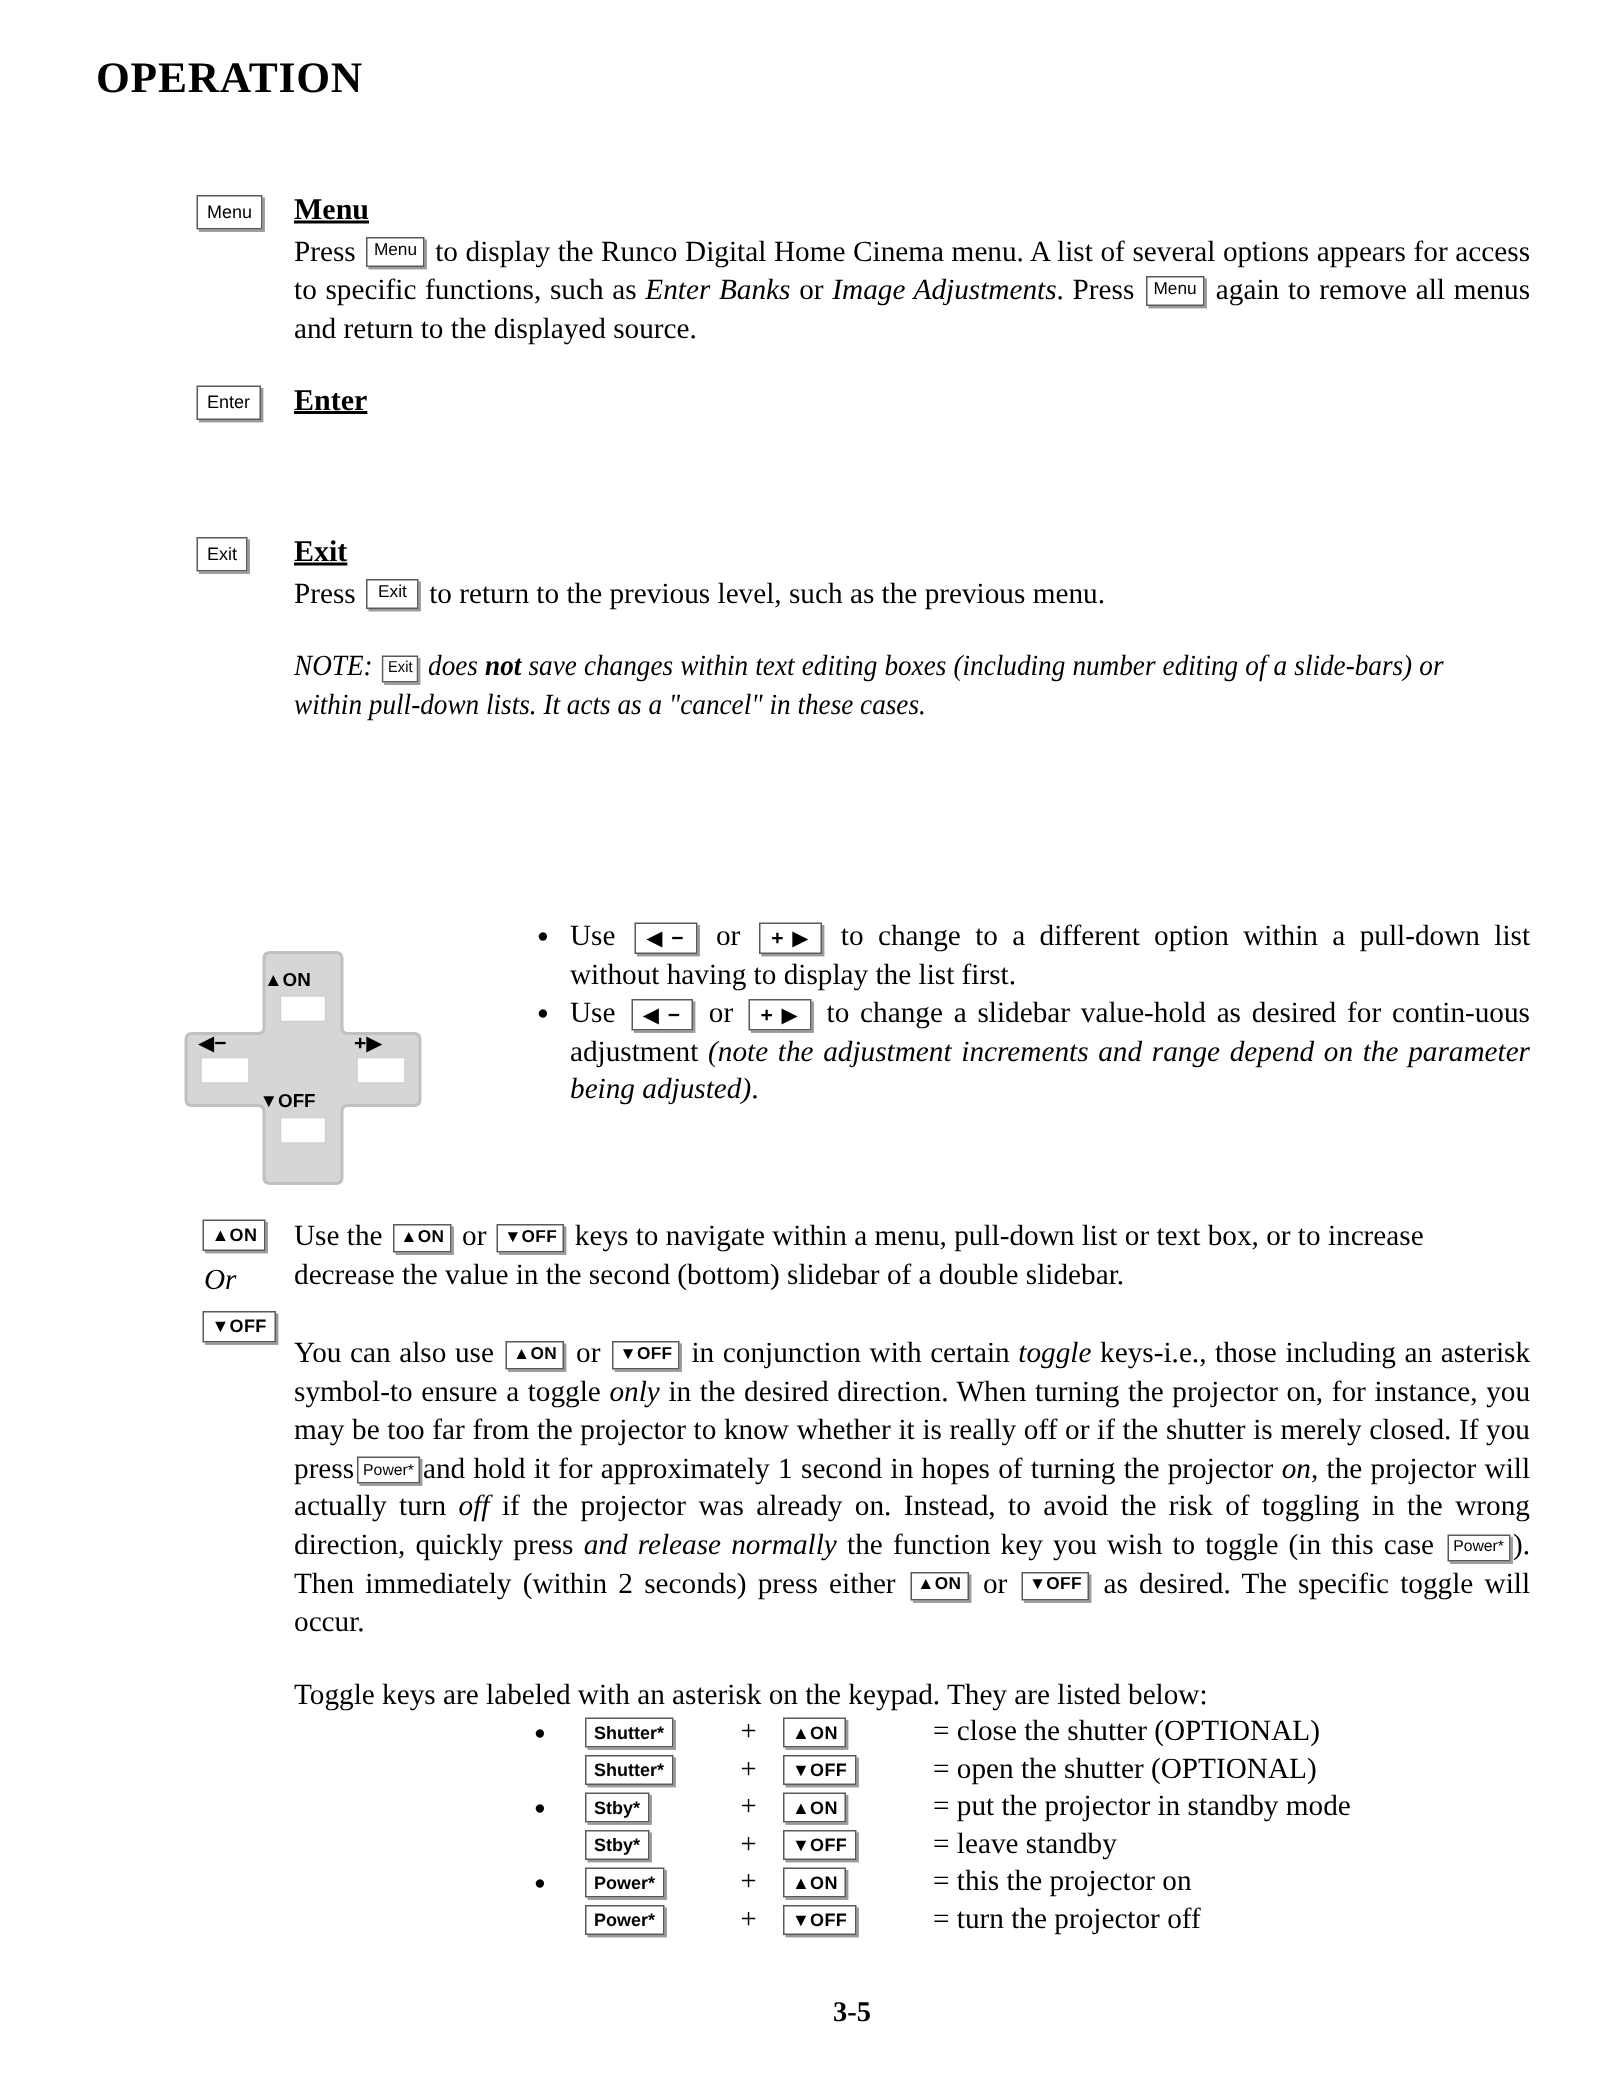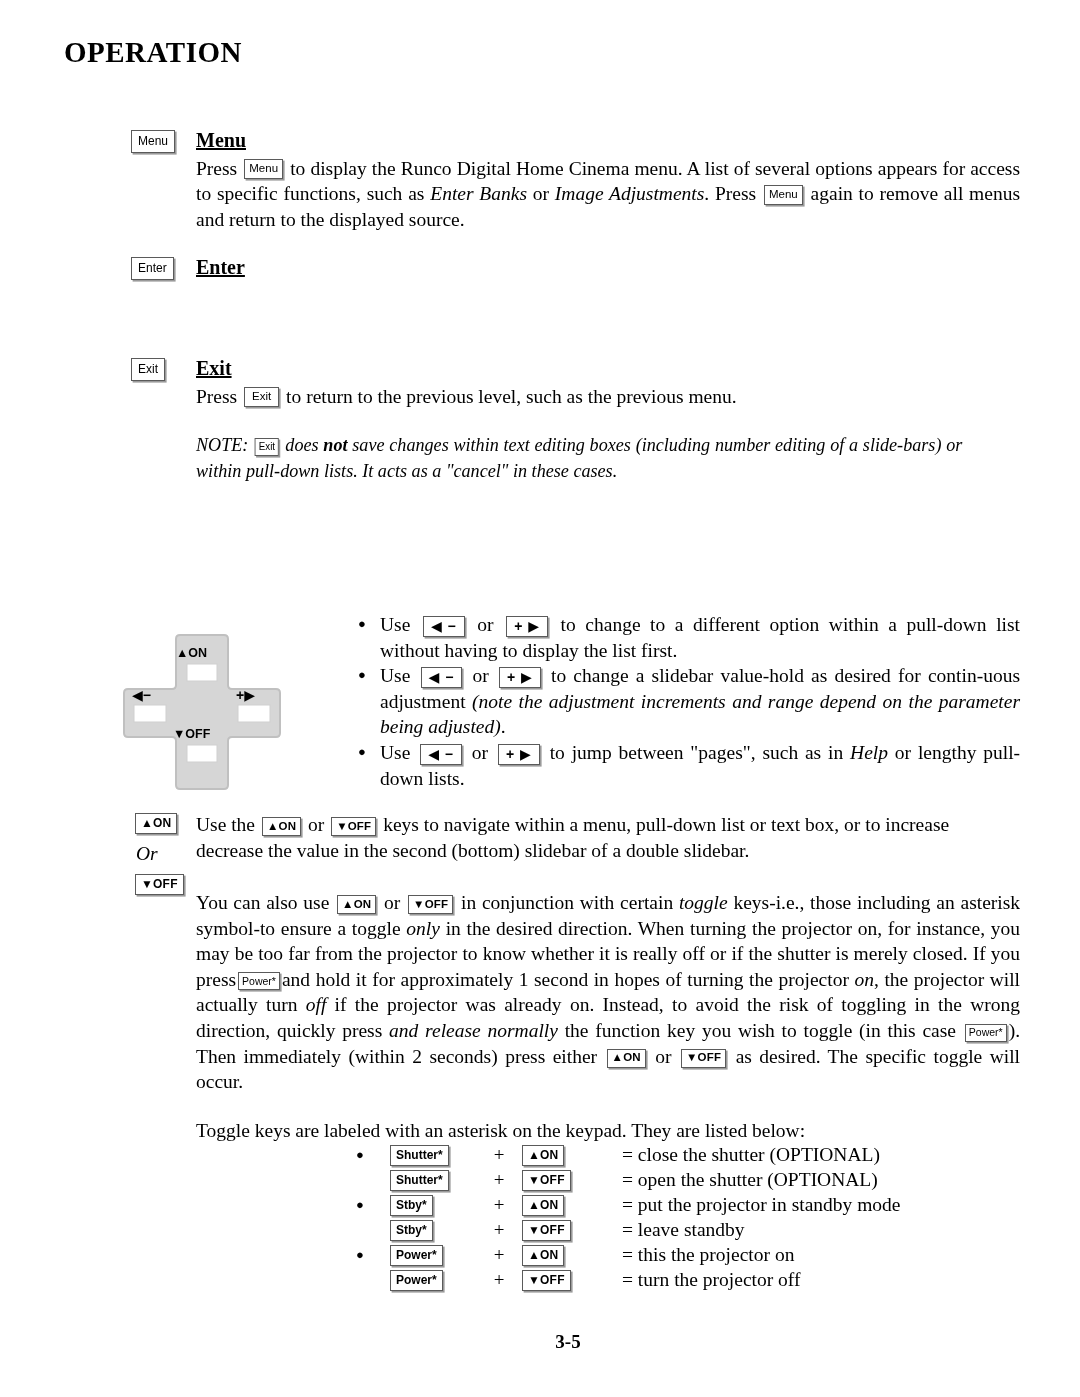--- a/index.html
+++ b/index.html
@@ -325,29 +325,20 @@
 
     <div class="bullet-row">
       <span>Use</span>
       <span class="key k-arrow">◀ −</span>
       <span>or</span>
       <span class="key k-arrow">+ ▶</span>
       <span>to change a slidebar value-hold as desired for contin-uous adjustment</span>
       <span class="it">(note the adjustment increments and range depend on the parameter being adjusted)</span><span>.</span>
     </div>
 
-    <div class="bullet-row">
-      <span>Use</span>
-      <span class="key k-arrow">◀ −</span>
-      <span>or</span>
-      <span class="key k-arrow">+ ▶</span>
-      <span>to jump between "pages", such as in</span>
-      <span class="it">Help</span>
-      <span>or lengthy pull-down lists.</span>
-    </div>
   </div>
 
   <div class="marginkey" style="left:133px; top:813px;">
     <span class="key k-onoff" style="font-size:12px;padding:3px 5px 3.5px 5px;">▲ON</span>
   </div>
   <div class="or-label">Or</div>
   <div class="marginkey" style="left:133px; top:874px;">
     <span class="key k-onoff" style="font-size:12px;padding:3px 5px 3.5px 5px;">▼OFF</span>
   </div>
 

